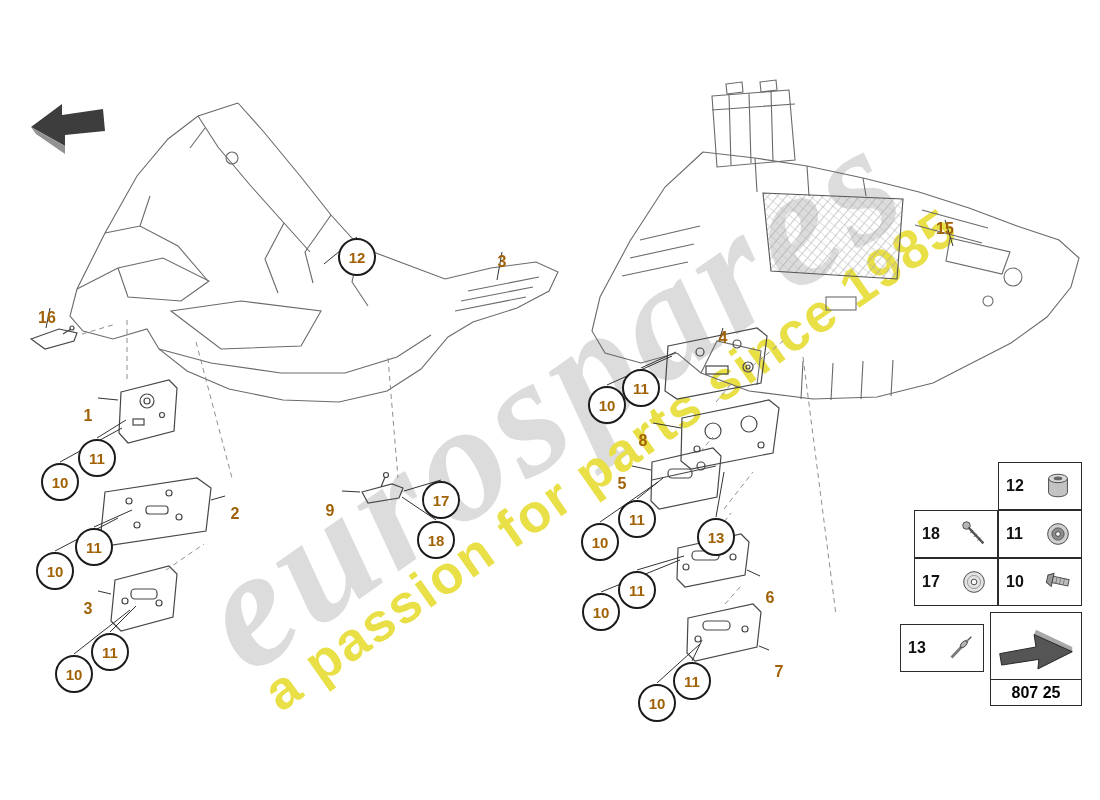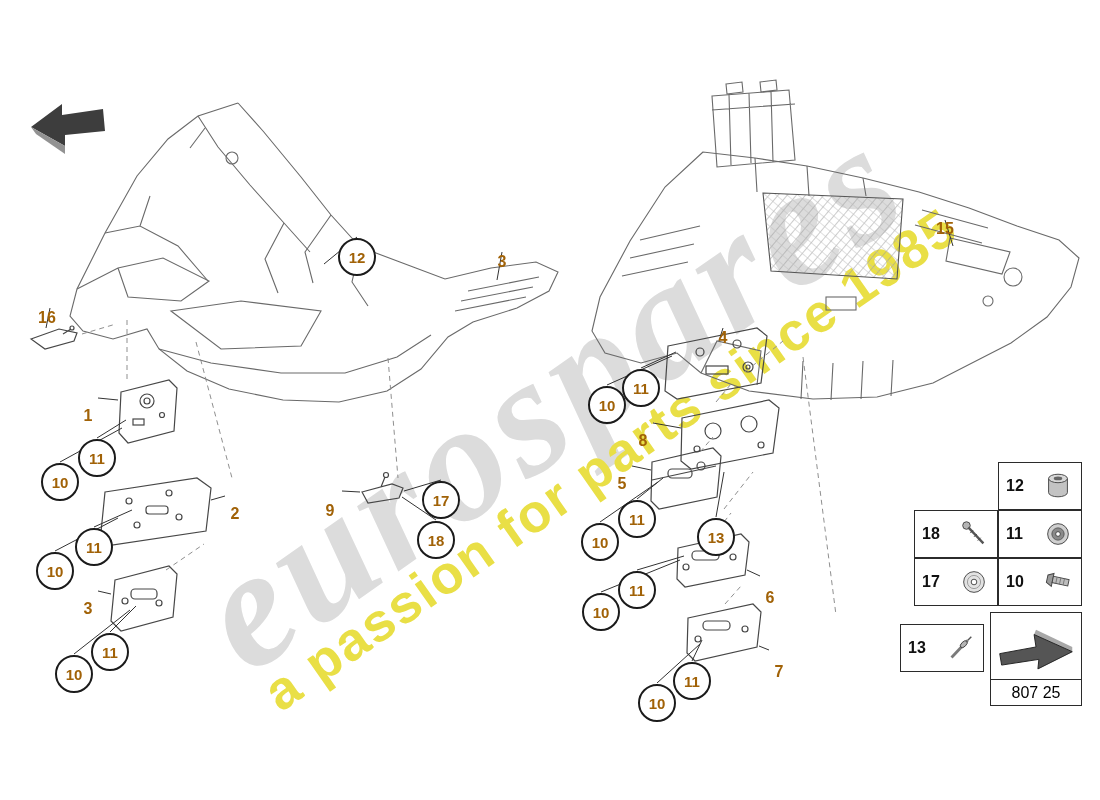--- a/index.html
+++ b/index.html
@@ -25,21 +25,21 @@
   .lg-cell{position:absolute;width:84px;height:48px;border:1px solid #2b2b2b;background:#fff;
     box-sizing:border-box;display:flex;align-items:center;justify-content:space-between;
     padding:0 7px;z-index:6;cursor:pointer;}
   .lg-num{font-weight:bold;font-size:16px;color:#111;}
   .lg-icon{width:32px;height:32px;}
   .arrow-box{position:absolute;left:990px;top:612px;width:92px;height:68px;
     border:1px solid #2b2b2b;background:#fff;box-sizing:border-box;z-index:6;
     display:flex;align-items:center;justify-content:center;}
   .code-box{position:absolute;left:990px;top:679px;width:92px;height:27px;
     border:1px solid #2b2b2b;background:#fff;box-sizing:border-box;z-index:6;
-    display:flex;align-items:center;justify-content:center;font-weight:normal;font-size:16px;}
+    display:flex;align-items:center;justify-content:center;font-weight:bold;font-size:16px;}
   .back-arrow{position:absolute;left:28px;top:100px;z-index:6;cursor:pointer;}
 </style>
 </head>
 <body>
 
 <div class="page">
 
   <div class="wm-brand" style="color: rgb(220, 220, 220);">eurospares</div>
   <div class="wm-tag" style="color: rgb(233, 223, 70);">a passion for parts since 1985</div>
 

